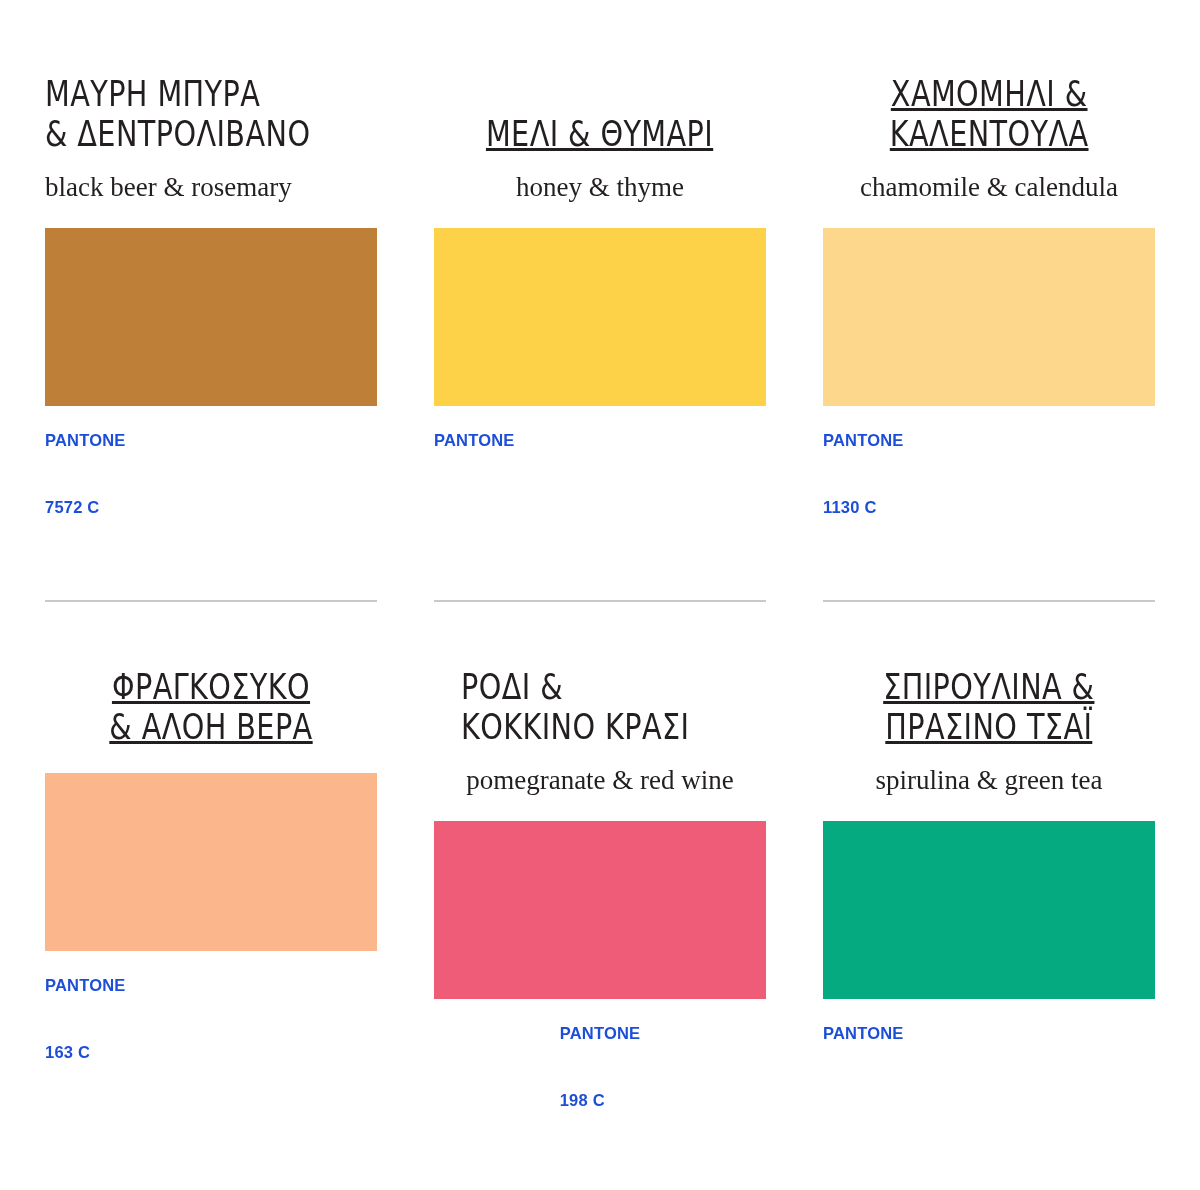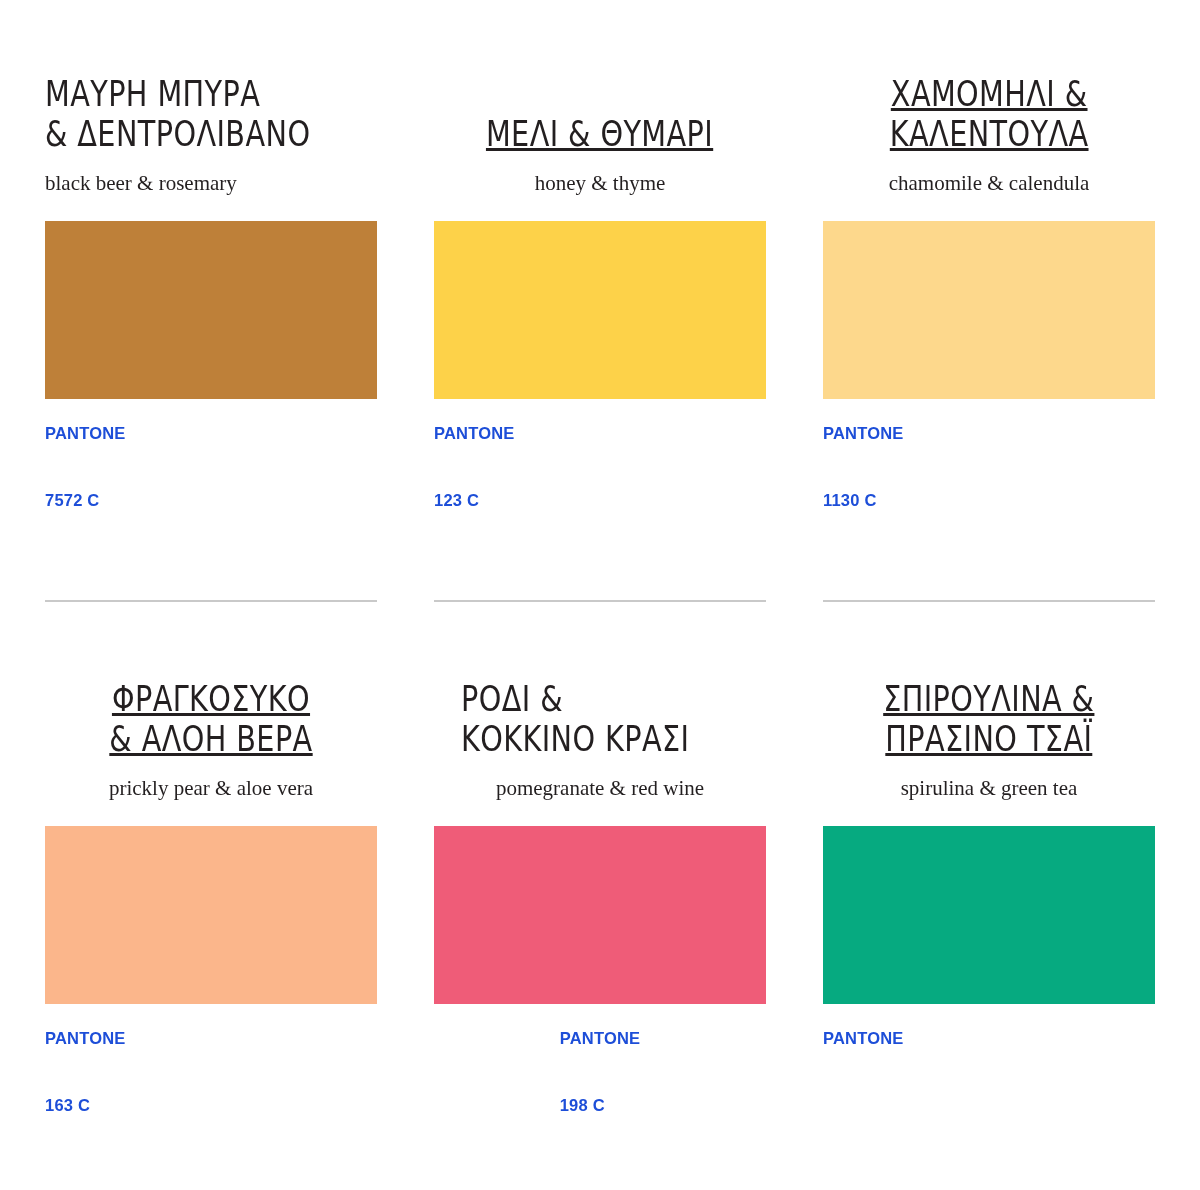--- a/index.html
+++ b/index.html
@@ -34,21 +34,21 @@
 
   .cell {
     position: relative;
     display: flex;
     flex-direction: column;
   }
 
   
   .cell.row2 {
     border-top: 2px solid #c9c9c9;
-    padding-top: 58px;
+    padding-top: 46px;
   }
 
   
   .title {
     font-family: "DejaVu Sans", sans-serif;
     font-weight: 400;
     font-size: 35px;
     line-height: 1.16;
     letter-spacing: 0.5px;
     color: #231f20;
@@ -64,21 +64,21 @@
   .title-wrap {
     display: flex;
     align-items: flex-end;
     min-height: 100px;
   }
   .title-wrap.center { justify-content: center; text-decoration: underline; }
   .title-wrap.center .title { transform-origin: center center; text-align: center; }
 
   .subtitle {
     font-family: "Liberation Serif", serif;
-    font-size: 21px;
+    font-size: 27px;
     line-height: 1.2;
     color: #231f20;
     margin-top: 16px;
   }
   .subtitle.center { text-align: center; }
 
   .swatch {
     width: 100%;
     height: 178px;
     margin-top: 25px;
@@ -115,21 +115,20 @@
     </div>
 
     <div class="cell row1">
       <div class="title-wrap center">
         <div class="title">ΜΕΛΙ &amp; ΘΥΜΑΡΙ</div>
       </div>
       <div class="subtitle center">honey &amp; thyme</div>
       <div class="swatch" style="background: rgb(253, 210, 73);"></div>
       <div class="pantone">
         <span>PANTONE</span>
-        <span class="code">123 C</span>
       </div>
     </div>
 
     <div class="cell row1">
       <div class="title-wrap center">
         <div class="title">ΧΑΜΟΜΗΛΙ &amp;
 ΚΑΛΕΝΤΟΥΛΑ</div>
       </div>
       <div class="subtitle center">chamomile &amp; calendula</div>
       <div class="swatch" style="background: rgb(253, 216, 140);"></div>
@@ -137,21 +136,20 @@
         <span>PANTONE</span>
         <span class="code">1130 C</span>
       </div>
     </div>
 
     <div class="cell row2" style="border-top-color: rgb(201, 201, 201);">
       <div class="title-wrap center">
         <div class="title">ΦΡΑΓΚΟΣΥΚΟ
 &amp; ΑΛΟΗ ΒΕΡΑ</div>
       </div>
-      <div class="subtitle center">prickly pear &amp; aloe vera</div>
       <div class="swatch" style="background: rgb(251, 182, 139);"></div>
       <div class="pantone">
         <span>PANTONE</span>
         <span class="code">163 C</span>
       </div>
     </div>
 
     <div class="cell row2" style="border-top-color: rgb(201, 201, 201); align-items: center;">
       <div class="title-wrap">
         <div class="title">ΡΟΔΙ &amp;

